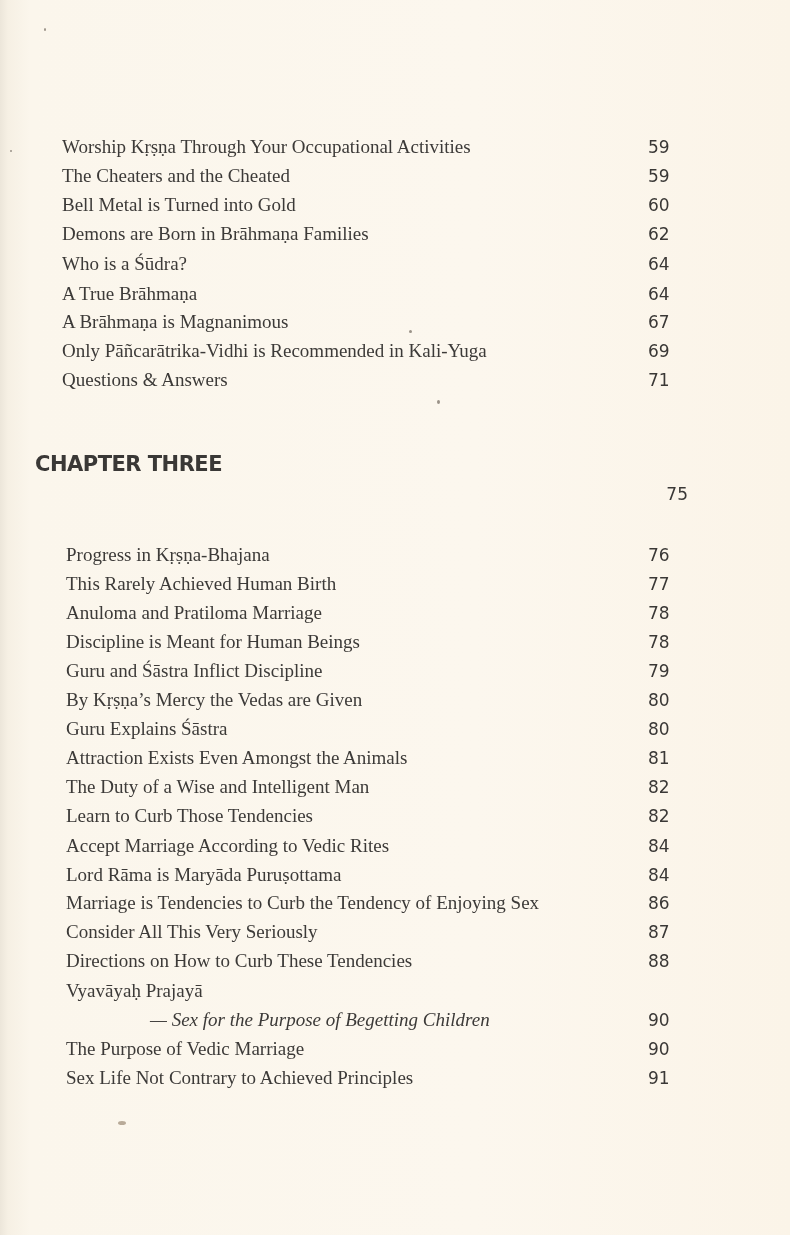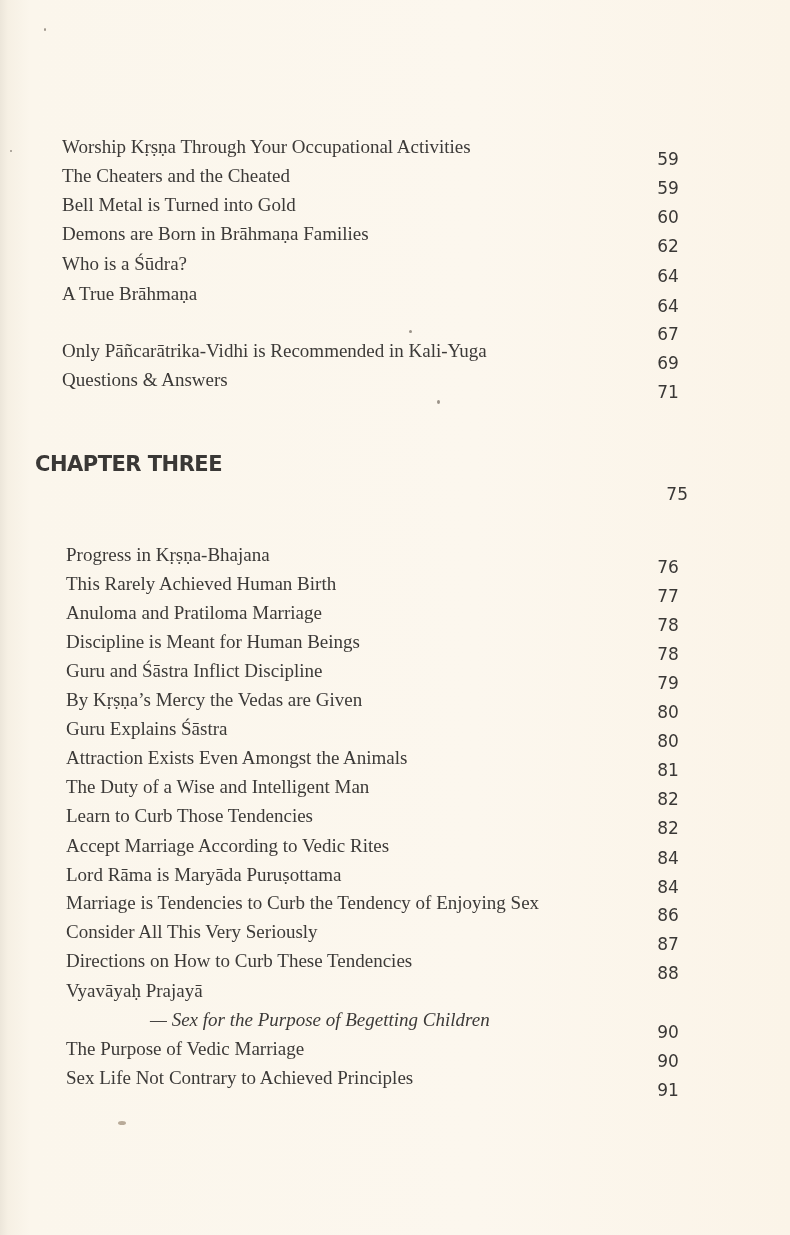--- a/index.html
+++ b/index.html
@@ -30,24 +30,24 @@
       line-height: 28px;
       white-space: nowrap;
     }
     .row .title {
       position: absolute;
       top: 0;
       text-align: center;
     }
     .row .pg {
       position: absolute;
-      top: 12px;
+      top: 0;
       right: 102px;
       width: 40px;
-      text-align: center;
+      text-align: left;
       font-family: "DejaVu Sans", "Liberation Sans", sans-serif;
       font-size: 17px;
       color: #3a3836;
     }
     .sec1 .title { left: 62px; }
     .sec2 .title { left: 66px; }
     .sub .title { left: 150px; font-style: italic; }
     .chapter-label {
       position: absolute;
       left: 35px;
@@ -117,20 +117,21 @@
     </div>
     <div class="row sec1" style="top:250px">
       <span class="title">Who is a Śūdra?</span>
       <span class="pg">64</span>
     </div>
     <div class="row sec1" style="top:280px">
       <span class="title">A True Brāhmaṇa</span>
       <span class="pg">64</span>
     </div>
     <div class="row sec1" style="top:308px">
+      <span class="title">A Brāhmaṇa is Magnanimous</span>
       <span class="pg">67</span>
     </div>
     <div class="row sec1" style="top:337px">
       <span class="title">Only Pāñcarātrika-Vidhi is Recommended in Kali-Yuga</span>
       <span class="pg">69</span>
     </div>
     <div class="row sec1" style="top:366px">
       <span class="title">Questions &amp; Answers</span>
       <span class="pg">71</span>
     </div>

